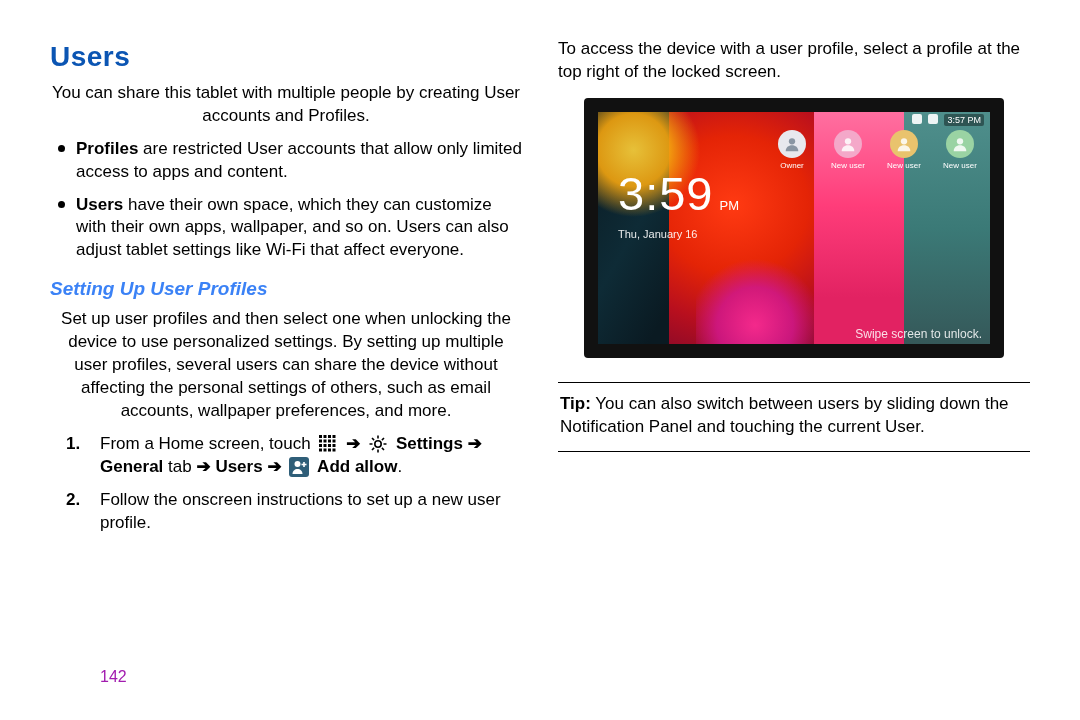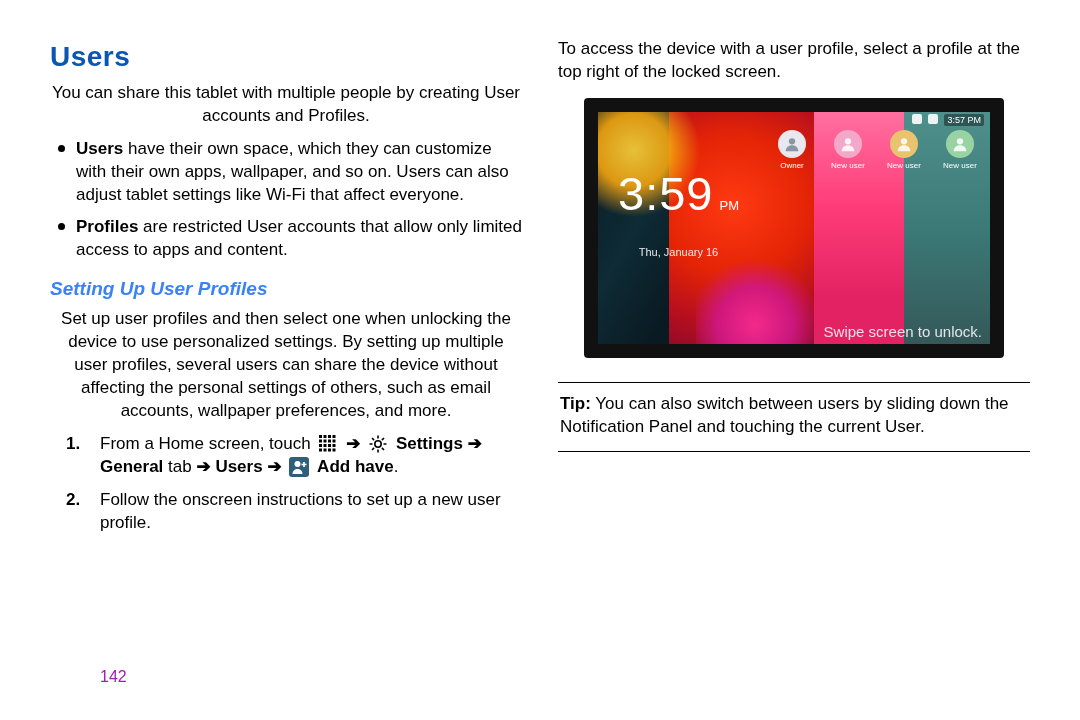--- a/index.html
+++ b/index.html
@@ -41,39 +41,39 @@
   .profile .av { width:28px; height:28px; border-radius:50%; background:#e8e8ee; margin:0 auto 3px auto; display:flex; align-items:center; justify-content:center; }
   .profile .av svg { width:18px; height:18px; opacity:0.85; }
   .av.c2 { background:#f4a8c9; }
   .av.c3 { background:#e9c36d; }
   .av.c4 { background:#9ad3a3; }
   .profile .lbl { font-size:8px; color:#fff; }
   .clock { position:absolute; top:64px; left:34px; color:#fff; font-family: Arial, sans-serif; }
   .clock .t1 { display:flex; align-items:baseline; }
   .clock .big { font-size:47px; font-weight:300; letter-spacing:1px; }
   .clock .ampm { font-size:13px; margin-left:6px; }
-  .clock .date { font-size:11px; margin-top:20px; opacity:0.9;text-align:center; }
-  .swipe { position:absolute; bottom:16px; right:22px; font-size:15px; color:#fff; opacity:0.85; }
+  .clock .date { font-size:11px; margin-top:2px; opacity:0.9; }
+  .swipe { position:absolute; bottom:16px; right:22px; font-size:12px; color:#fff; opacity:0.85; }
   .tip-rule { border:0; border-top:1px solid #000; margin:0 0 10px 0; }
   .tip-rule.bottom { margin-top:12px; }
   .tip { padding:0 2px 0 2px; }
 </style>
 </head>
 <body>
 
 <div class="page">
   <div class="col left">
     <div class="h1">Users</div>
     <p class="para">You can share this tablet with multiple people by creating User accounts and Profiles.</p>
     <ul class="bullets">
       <li>
-        <span class="b">Users</span><span> have their own space, which they can customize with their own apps, wallpaper, and so on. Users can also adjust tablet settings like Wi-Fi that affect everyone.</span>
+        <span class="b">Profiles</span><span> are restricted User accounts that allow only limited access to apps and content.</span>
       </li>
       <li>
-        <span class="b">Profiles</span><span> are restricted User accounts that allow only limited access to apps and content.</span>
+        <span class="b">Users</span><span> have their own space, which they can customize with their own apps, wallpaper, and so on. Users can also adjust tablet settings like Wi-Fi that affect everyone.</span>
       </li>
     </ul>
     <div class="h2">Setting Up User Profiles</div>
     <p class="para">Set up user profiles and then select one when unlocking the device to use personalized settings. By setting up multiple user profiles, several users can share the device without affecting the personal settings of others, such as email accounts, wallpaper preferences, and more.</p>
     <ol class="steps">
       <li>
         <span>From a Home screen, touch </span>
         <span class="icon">
           <svg viewBox="0 0 20 20">
               <g fill="#000">
@@ -115,21 +115,21 @@
           <svg viewBox="0 0 20 20">
               <rect x="0" y="0" width="20" height="20" rx="3" fill="#2f5e78"></rect>
             <circle cx="8.5" cy="7" r="3" fill="#fff"></circle>
             <path d="M3.5 17c0-3 2.3-5 5-5s5 2 5 5" fill="#fff"></path>
             <g stroke="#fff" stroke-width="1.6">
                 <path d="M15 5v5"></path>
                 <path d="M12.5 7.5h5"></path>
               </g>
           </svg>
         </span>
-        <span class="b">Add have</span><span>.</span>
+        <span class="b">Add allow</span><span>.</span>
       </li>
       <li>Follow the onscreen instructions to set up a new user profile.</li>
     </ol>
   </div>
 
   <div class="col right">
     <p class="para-top">To access the device with a user profile, select a profile at the top right of the locked screen.</p>
 
     <div class="tablet">
       <div class="wall">

